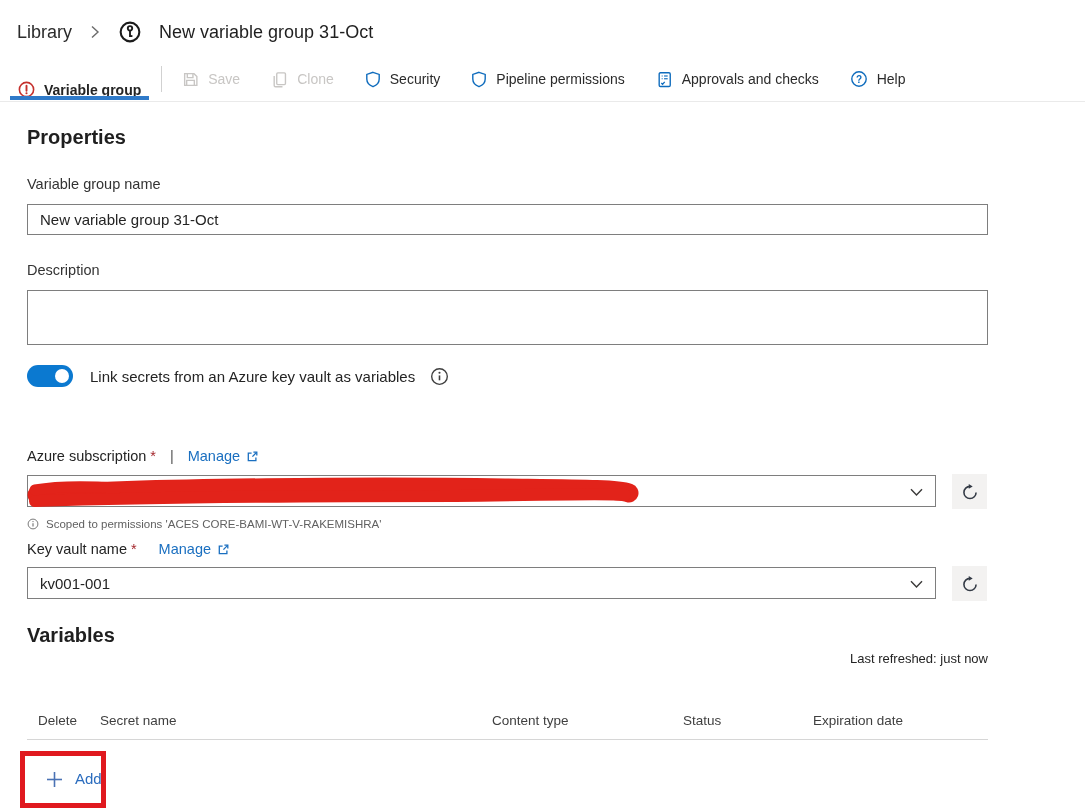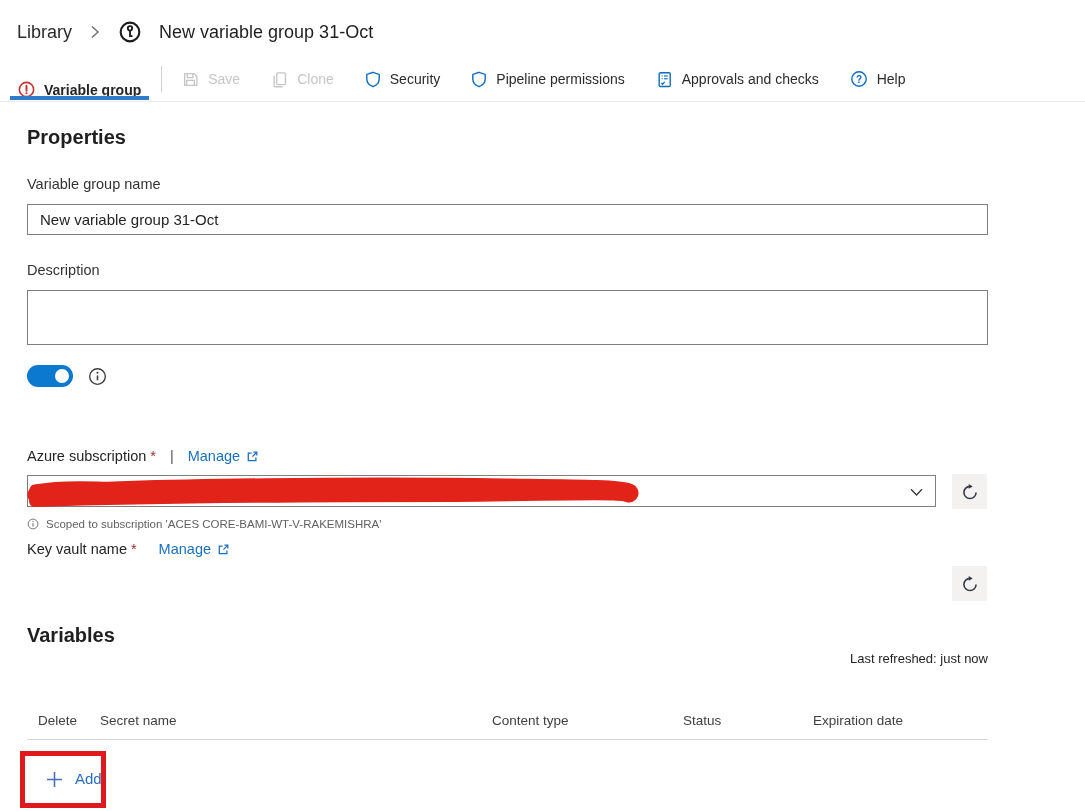--- a/index.html
+++ b/index.html
@@ -182,20 +182,21 @@
   <label class="lbl lbl-name">Variable group name</label>
   <input class="txt name-input" type="text" value="New variable group 31-Oct" style="">
 
   <label class="lbl lbl-desc">Description</label>
   <textarea class="txt desc-input" style=""></textarea>
 
   <div class="toggle-row">
     <div class="toggle">
       <div class="knob"></div>
     </div>
+    <span class="toggle-label">Link secrets from an Azure key vault as variables</span>
     <span class="toggle-info">
       <svg width="19" height="19" viewBox="0 0 18 18" fill="none">
         <circle cx="9" cy="9" r="7.4" stroke="#3f3f3f" stroke-width="1.3"></circle>
         <line x1="9" y1="8" x2="9" y2="12.6" stroke="#3f3f3f" stroke-width="1.5"></line>
         <circle cx="9" cy="5.5" r="1" fill="#3f3f3f"></circle>
       </svg>
     </span>
   </div>
 
   <div class="field-row sub-row">
@@ -236,38 +237,46 @@
   </button>
 
   <div class="scoped">
     <span>
       <svg width="12" height="12" viewBox="0 0 12 12" fill="none">
         <circle cx="6" cy="6" r="4.9" stroke="#7a7a7a" stroke-width="1"></circle>
         <line x1="6" y1="5.3" x2="6" y2="8.6" stroke="#7a7a7a" stroke-width="1.2"></line>
         <circle cx="6" cy="3.6" r="0.7" fill="#7a7a7a"></circle>
       </svg>
     </span>
-    <span>Scoped to subscription 'ACES CORE-BAMI-WT-V-RAKEMISHRA'</span>
+    <span>Scoped to permissions 'ACES CORE-BAMI-WT-V-RAKEMISHRA'</span>
   </div>
 
   <div class="field-row kv-row">
     <span>Key vault name</span>
     <span class="req">*</span>
     <span class="manage">
       <span>Manage</span>
       <span>
         <svg width="13" height="13" viewBox="0 0 13 13" fill="none" stroke="#1a6fc0" stroke-width="1.3">
           <path d="M5.6,3.1 H2.3 V10.7 H9.9 V7.4"></path>
           <polyline points="7.4,2.2 10.8,2.2 10.8,5.6"></polyline>
           <line x1="6.4" y1="6.6" x2="10.6" y2="2.4"></line>
         </svg>
       </span>
     </span>
   </div>
 
+  <div class="combo combo-kv">
+    <span class="combo-text">kv001-001</span>
+    <span class="combo-chevron">
+      <svg width="13" height="9" viewBox="0 0 13 9">
+          <polyline points="1,1.2 6.5,7 12,1.2" fill="none" stroke="#3b3a39" stroke-width="1.4"></polyline>
+        </svg>
+    </span>
+  </div>
   <button class="refresh r2">
     <span>
       <svg width="18" height="18" viewBox="0 0 16 16" fill="none">
         <path d="M13.4,8.4 A5.4,5.4 0 1 1 8,3" stroke="#333a45" stroke-width="1.4"></path>
         <polygon points="6.9,0.9 6.9,5.1 10.4,3" fill="#333a45"></polygon>
       </svg>
     </span>
   </button>
 
   <h1 class="h1 h-vars">Variables</h1>

